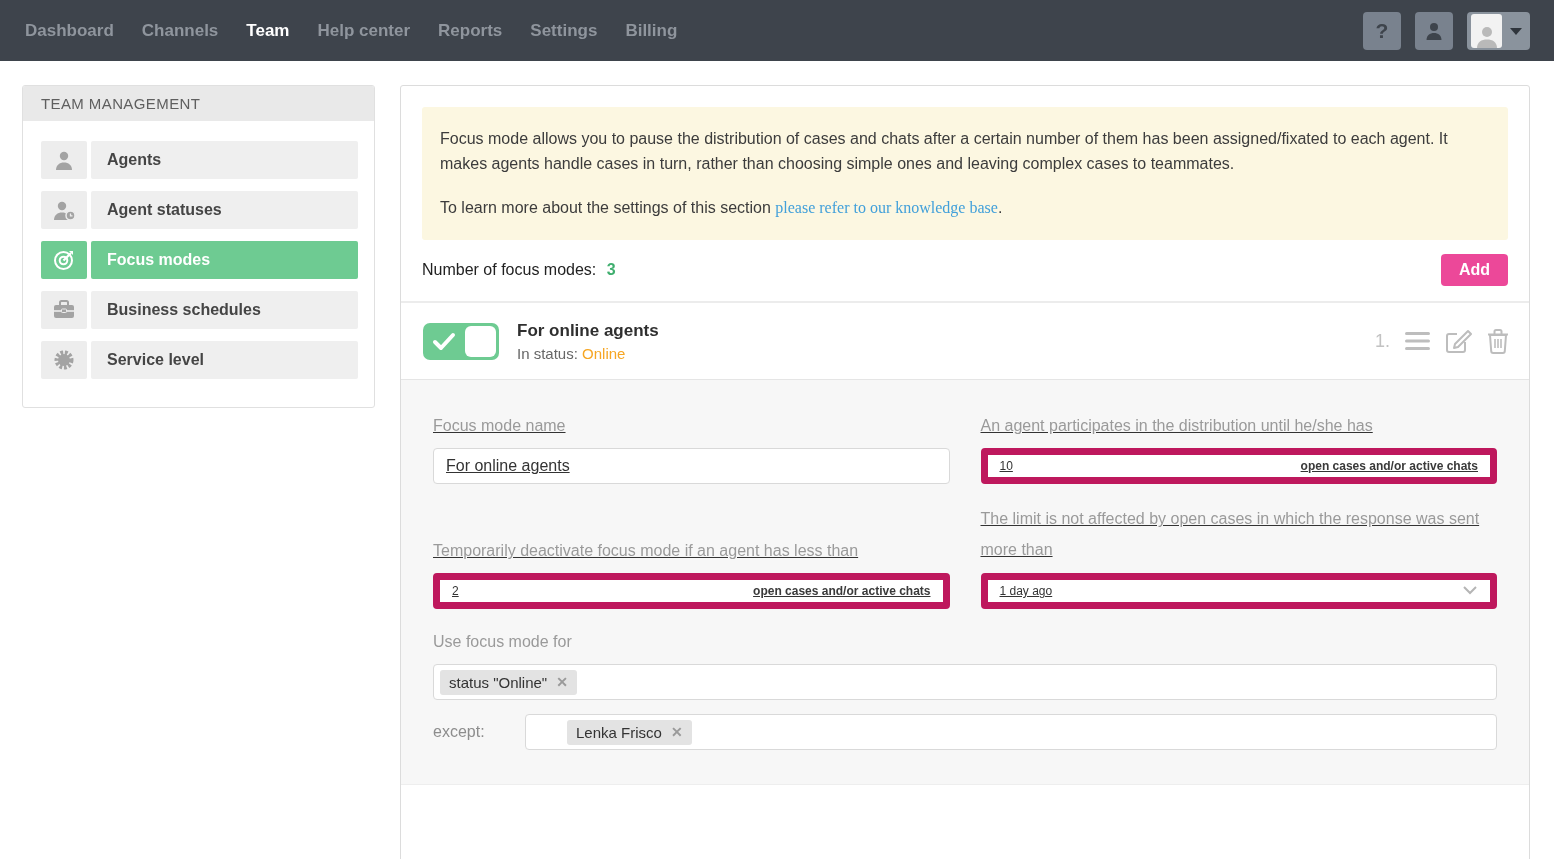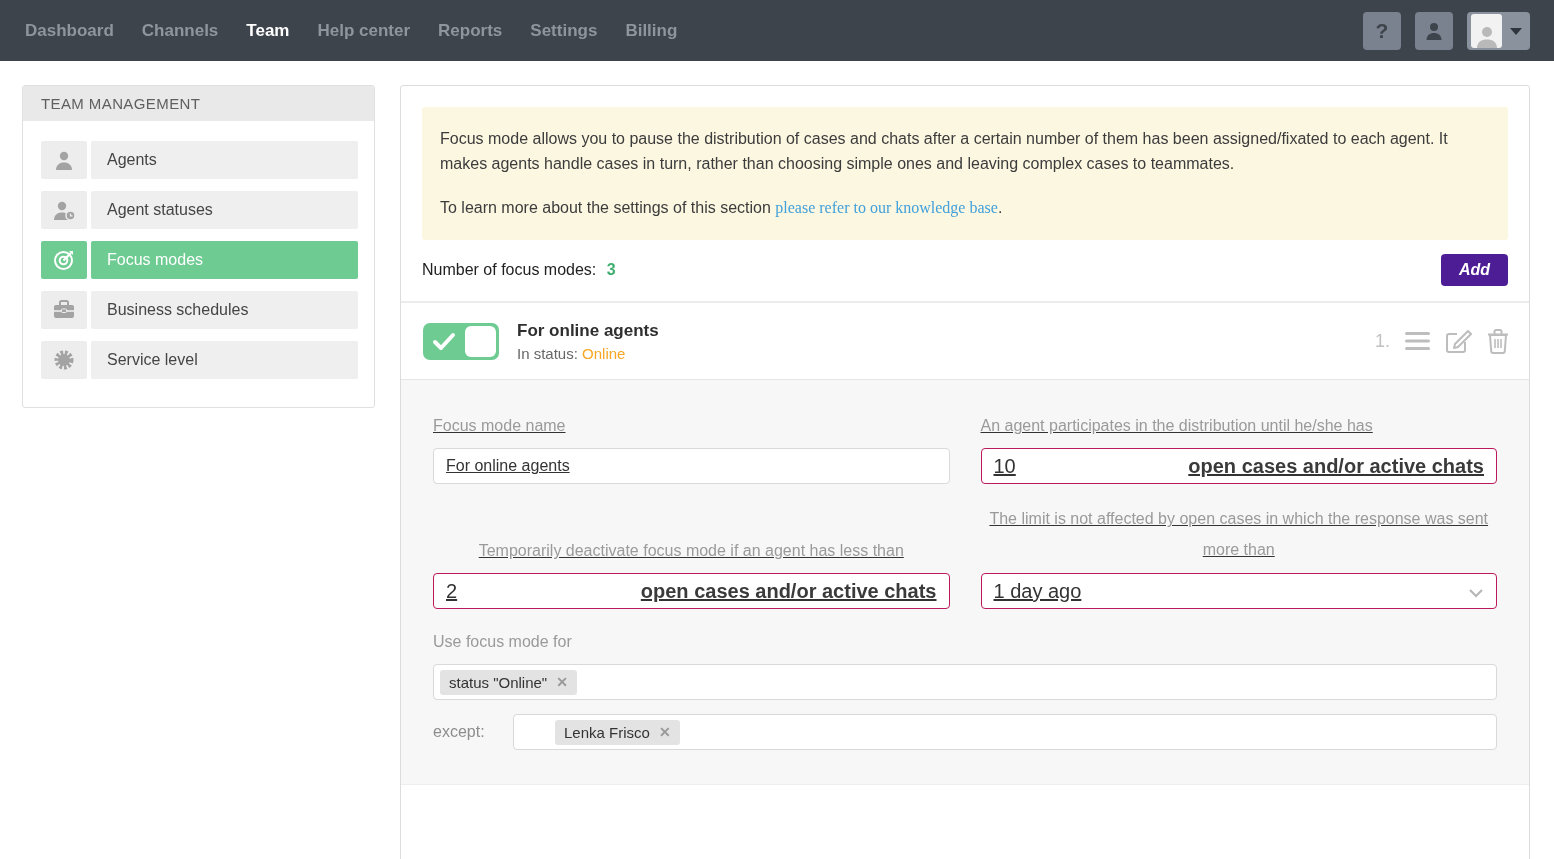--- a/index.html
+++ b/index.html
@@ -27,37 +27,37 @@
   .sidebar { position:absolute; left:22px; top:85px; width:353px; background:#fff;
              border:1px solid #e0e0e0; border-radius:3px; overflow:hidden; }
   .sidebar-header { background:#e9e9e9; height:35px; display:flex; align-items:center;
                     padding-left:18px; color:#5f5f5f; font-size:15px; letter-spacing:.4px; }
   .sidebar-body { padding:20px 16px 20px 18px; }
   .side-item { display:flex; height:38px; margin-bottom:12px; cursor:pointer; }
   .side-item:last-child { margin-bottom:8px; }
   .side-icon { width:46px; background:#ededed; border-radius:2px; display:flex;
                align-items:center; justify-content:center; color:#a3a3a3; flex:none; }
   .side-label { flex:1; background:#efefef; border-radius:2px; margin-left:4px;
-                font-weight:400; color:#454545; display:flex; align-items:center; padding-left:16px; }
+                font-weight:700; color:#454545; display:flex; align-items:center; padding-left:16px; }
   .side-item.active .side-icon, .side-item.active .side-label { background:#6ecb92; color:#fff; }
 
   
   .main { position:absolute; left:400px; top:85px; width:1130px; height:860px;
           background:#fff; border:1px solid #dcdcdc; border-radius:3px; }
   .main-top { padding:21px 21px 0 21px; }
   .info-box { background:#fcf7e1; border-radius:3px; padding:20px 18px; font-size:16px;
               color:#3c3c3c; line-height:1.55; }
   .info-box p + p { margin-top:19px; }
   .kb-link { color:#42a0da; cursor:pointer; text-decoration:none;font-family:Liberation Serif, serif; }
 
   .summary-row { display:flex; align-items:center; justify-content:space-between; padding:14px 0 15px 0; }
   .summary-label { font-weight:400; color:#222; }
   .summary-count { font-weight:700; color:#3fae6e; margin-left:6px; }
-  .add-btn { background:#4c1d95; color:#fff; font-weight:700; font-size:16px; border:none;
-             border-radius:4px; width:67px; height:32px; cursor:pointer;font-style:italic; }
+  .add-btn { background:#ec4899; color:#fff; font-weight:700; font-size:16px; border:none;
+             border-radius:4px; width:67px; height:32px; cursor:pointer; }
 
   
   .card-header { border-top:2px solid #ececec; height:78px; display:flex; align-items:center;
                  padding:0 20px 0 22px; background:#fff; }
   .toggle { width:76px; height:37px; background:#6ecb92; border-radius:7px; position:relative;
             cursor:pointer; flex:none; }
   .toggle-knob { position:absolute; right:3px; top:3px; width:31px; height:31px;
                  background:#fff; border-radius:6px; }
   .toggle-check { position:absolute; left:9px; top:9px; }
   .card-titles { margin-left:18px; }
@@ -68,39 +68,39 @@
   .order-num { font-size:18px; color:#c2c2c2; }
   .icon-btn { cursor:pointer; display:flex; align-items:center; }
 
   
   .form-area { background:#f7f7f7; border-top:1px solid #e5e5e5; border-bottom:1px solid #eee;
                padding:36px 32px 34px 32px; }
   .form-grid { display:grid; grid-template-columns:1fr 1fr; column-gap:31px; }
   .form-label { color:#9a9a9a; font-size:16px; line-height:20px; margin-bottom:12px; }
   .form-label.two-line { line-height:31px; margin-bottom:8px; }
   .cell { display:flex; flex-direction:column; justify-content:flex-end;text-decoration:underline; }
-  .row2 { margin-top:19px;text-align:center; }
-  .input-box { height:36px; background:#fff; border:1px solid #be185d; border-radius:4px;
-               display:flex; align-items:center; padding:0 12px; font-size:20px; color:#333; }
+  .row2 { margin-top:19px; }
+  .input-box { height:36px; background:#fff; border:7px solid #be185d; border-radius:4px;
+               display:flex; align-items:center; padding:0 12px; font-size:12px; color:#333; }
   input.text-input { width:100%; height:36px; background:#fff; border:1px solid #d9d9d9;
                border-radius:4px; padding:0 12px; font-size:16px; color:#333;
                font-family:"Liberation Sans", sans-serif; outline:none; }
   .input-suffix { margin-left:auto; font-weight:700; color:#3a3a3a; }
   .select-box { justify-content:space-between; cursor:pointer;gap:16px; }
   .chevron { color:#b5b5b5; }
 
   .usefor { margin-top:23px; }
   .tag-input { height:36px; background:#fff; border:1px solid #d9d9d9; border-radius:4px;
                display:flex; align-items:center; padding:0 6px; }
   .tag { background:#e3e3e3; border-radius:3px; height:25px; display:flex; align-items:center;
          padding:0 9px; font-size:15px; color:#333; white-space:nowrap; }
   .tag-x { color:#9a9a9a; font-weight:700; margin-left:9px; cursor:pointer; font-size:14px; }
   .except-row { display:flex; align-items:center; margin-top:14px; }
   .except-label { color:#8d8d8d; width:58px; flex:none; }
-  .except-row .tag-input { flex:1; margin-left:22px;padding-left:32px; }
+  .except-row .tag-input { flex:1; margin-left:34px;padding-left:32px; }
   .except-row .tag { margin-left:9px; }
 
   .footer-row { display:flex; align-items:center; justify-content:flex-end; margin-top:50px; gap:24px; }
   .cancel-link { color:#42a0da; cursor:pointer; }
   .save-btn { background:#36a3dc; color:#fff; font-weight:700; font-size:16px; border:none;
               border-radius:4px; width:86px; height:34px; cursor:pointer; }
 </style>
 </head>
 <body>
 

